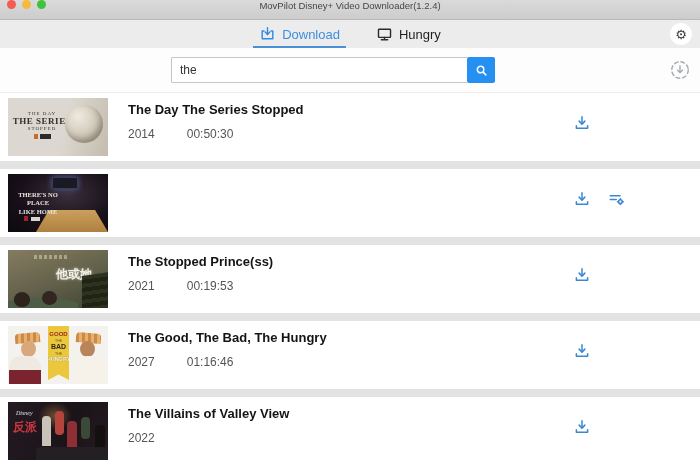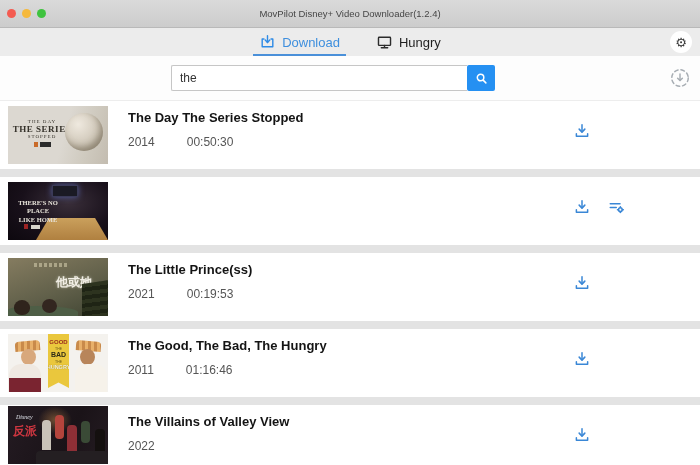--- a/index.html
+++ b/index.html
@@ -6,24 +6,24 @@
   html,body { margin:0; padding:0; }
   body {
     width:700px; height:465px; overflow:hidden;
     font-family:"Liberation Sans", sans-serif;
     background:#fff;
   }
   .window { width:700px; height:465px; display:flex; flex-direction:column; overflow:hidden; }
 
   
   .titlebar {
-    height:28px; flex-shrink:0; position:relative;
+    height:20px; flex-shrink:0; position:relative;
     background:linear-gradient(#dadada,#cccccc);
     border-bottom:1px solid #b9b9b9;
-    display:flex; align-items:center;
+    display:flex; 
   }
   .traffic { display:flex; gap:6px; margin-left:7px; z-index:2; }
   .light { width:9px; height:9px; border-radius:50%; }
   .light.red { background:#f45b51; }
   .light.yellow { background:#f5b93d; }
   .light.green { background:#3fc33f; }
   .win-title {
     position:absolute; left:0; right:0; text-align:center;
     font-size:9.5px; color:#464646;
   }
@@ -267,21 +267,21 @@
     <div class="video-row">
       <div class="thumb t3">
         <div class="toplogo"></div>
         <div class="txt">他或她</div>
         <div class="seat"></div>
         <div class="blanket"></div>
         <div class="head1"></div>
         <div class="head2"></div>
       </div>
       <div class="info">
-        <div class="v-title">The Little Prince(ss)</div>
+        <div class="v-title">The Stopped Prince(ss)</div>
         <div class="v-meta">
           <span>2021</span>
           <span>00:19:53</span>
         </div>
       </div>
       <div class="actions">
         <span style="display:flex;">
           <svg width="18" height="18" viewBox="0 0 24 24" fill="none" stroke="#3A87D6" stroke-width="2" stroke-linecap="round" stroke-linejoin="round">
             <path d="M12 3.5v9.5"></path>
               <path d="M8.2 9.5 12 13.5l3.8-4"></path>
@@ -304,21 +304,21 @@
           <span class="b1">GOOD</span>
           <span class="bthe">THE</span>
           <span class="b2">BAD</span>
           <span class="bthe">THE</span>
           <span class="b3">HUNGRY</span>
         </div>
       </div>
       <div class="info">
         <div class="v-title">The Good, The Bad, The Hungry</div>
         <div class="v-meta">
-          <span>2011</span>
+          <span>2027</span>
           <span>01:16:46</span>
         </div>
       </div>
       <div class="actions">
         <span style="display:flex;">
           <svg width="18" height="18" viewBox="0 0 24 24" fill="none" stroke="#3A87D6" stroke-width="2" stroke-linecap="round" stroke-linejoin="round">
             <path d="M12 3.5v9.5"></path>
               <path d="M8.2 9.5 12 13.5l3.8-4"></path>
               <path d="M4.5 15.5V19h15v-3.5"></path>
           </svg>

